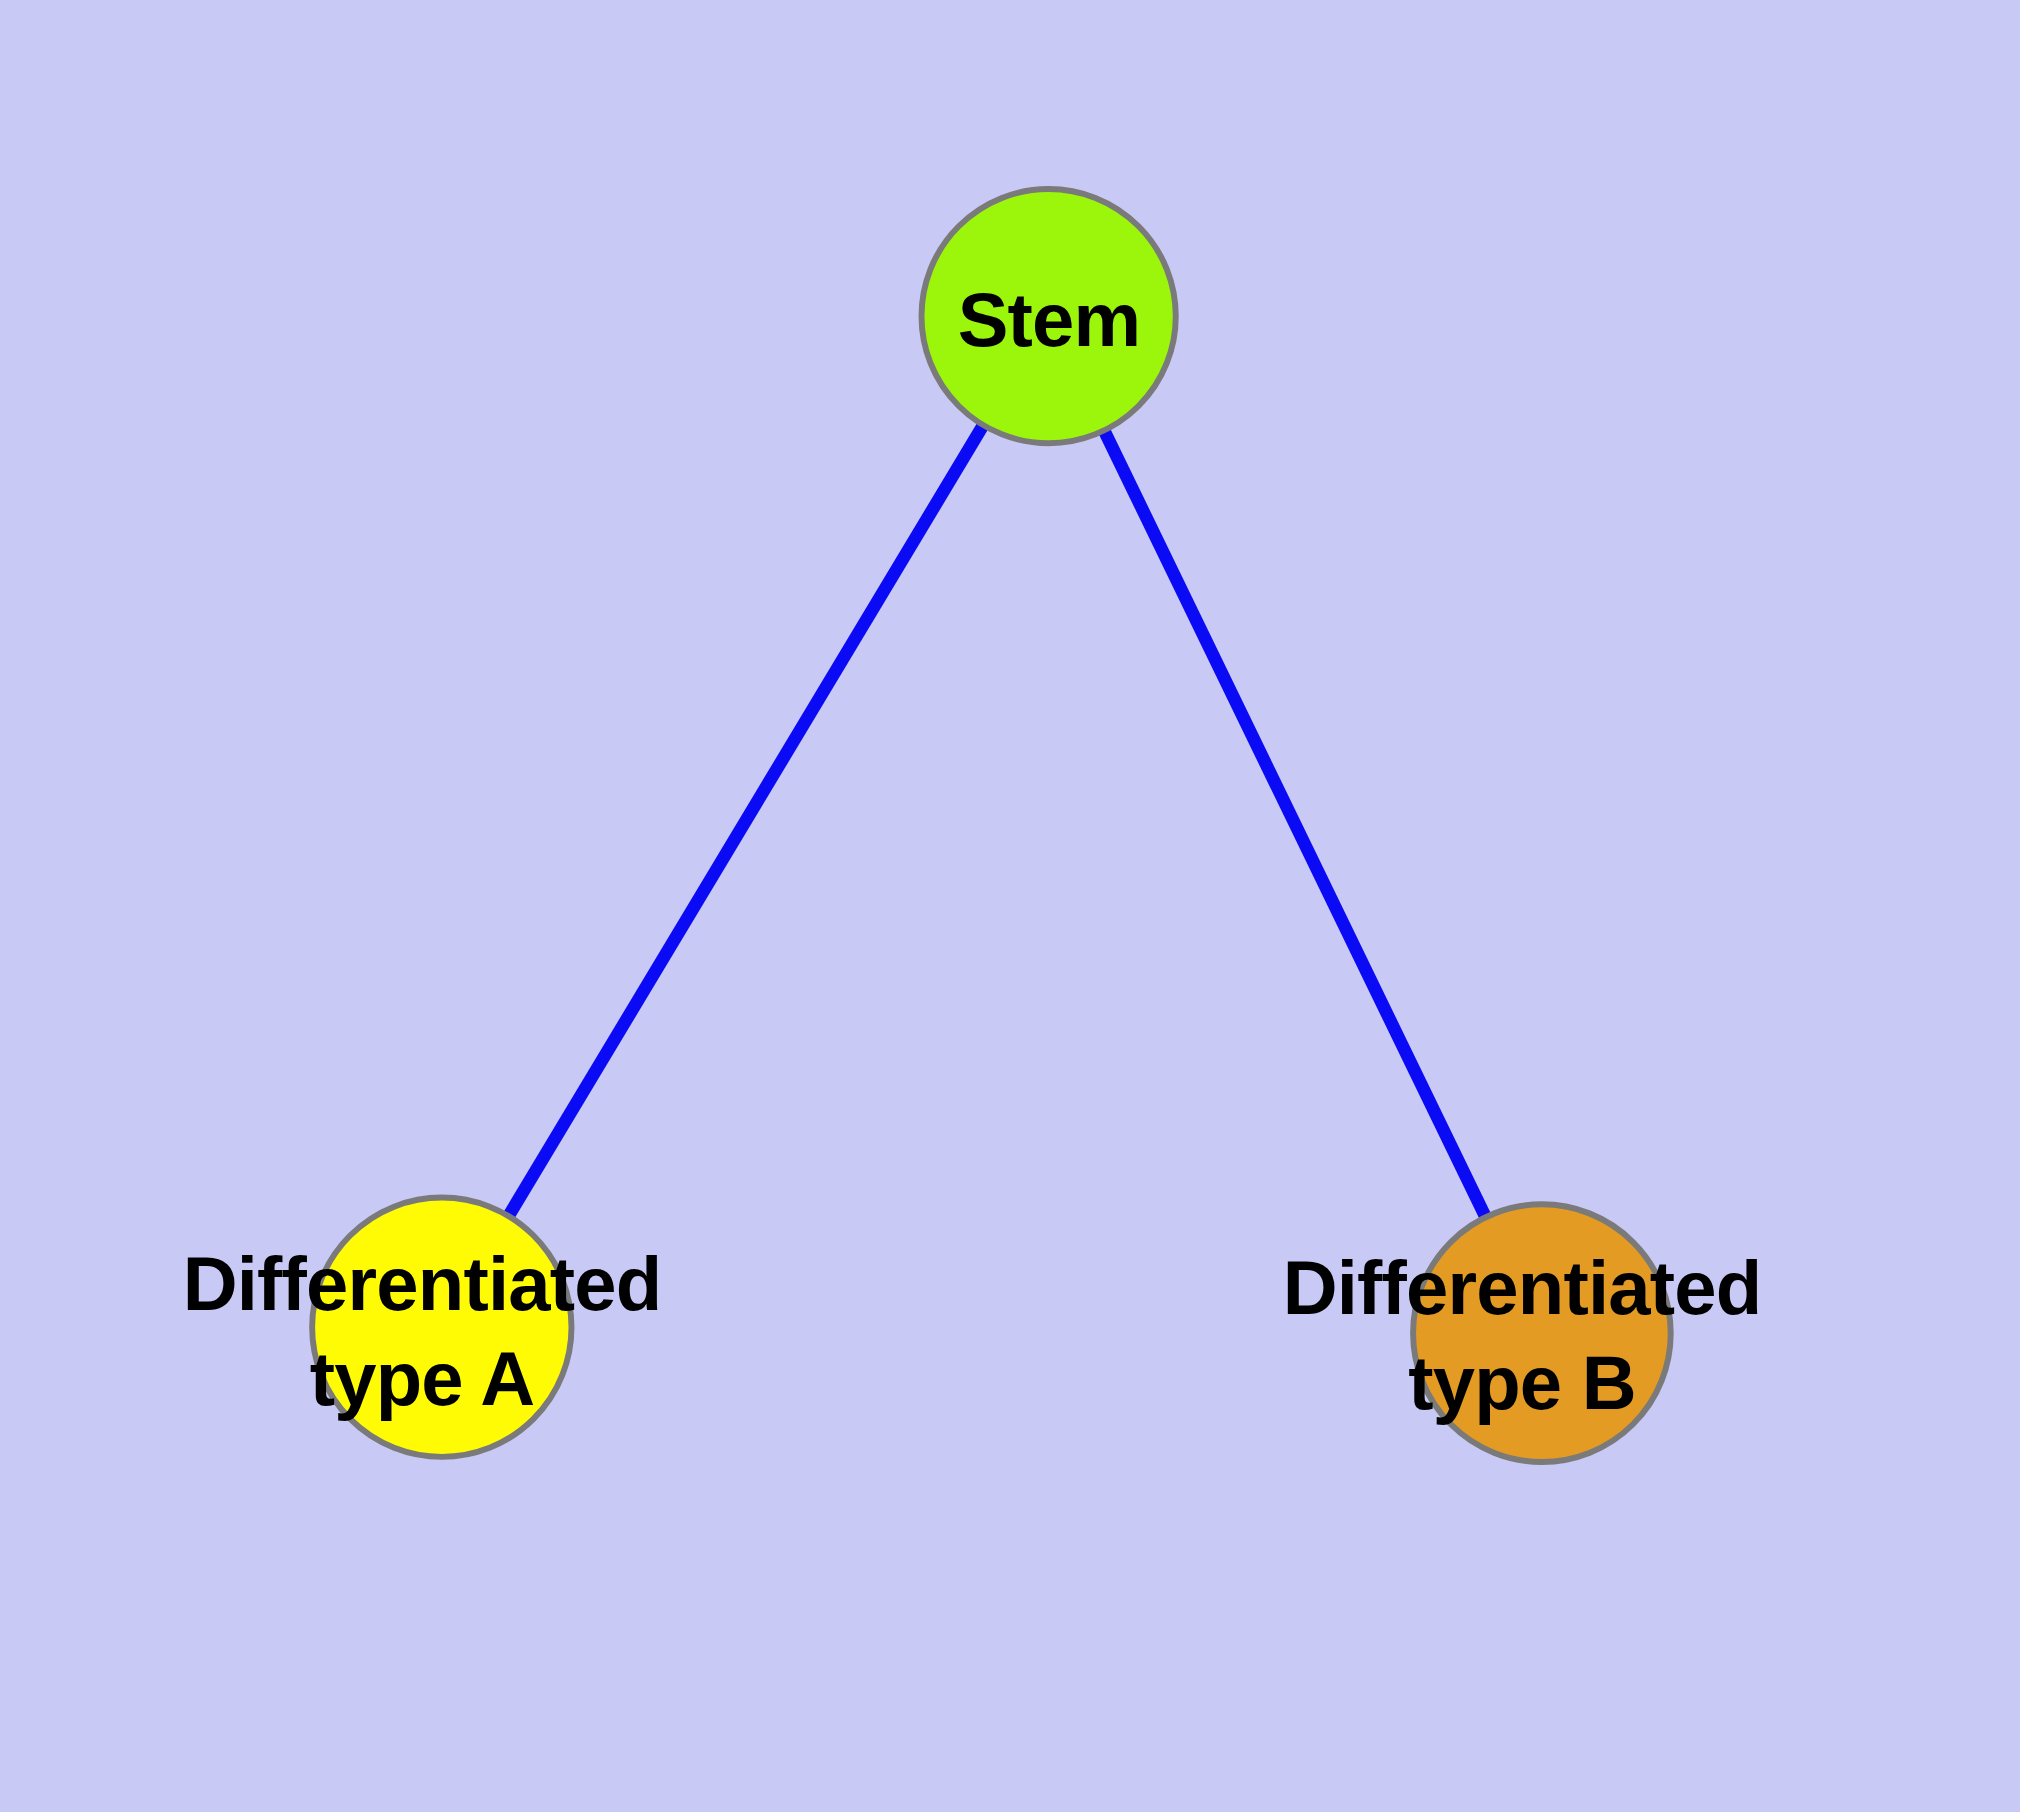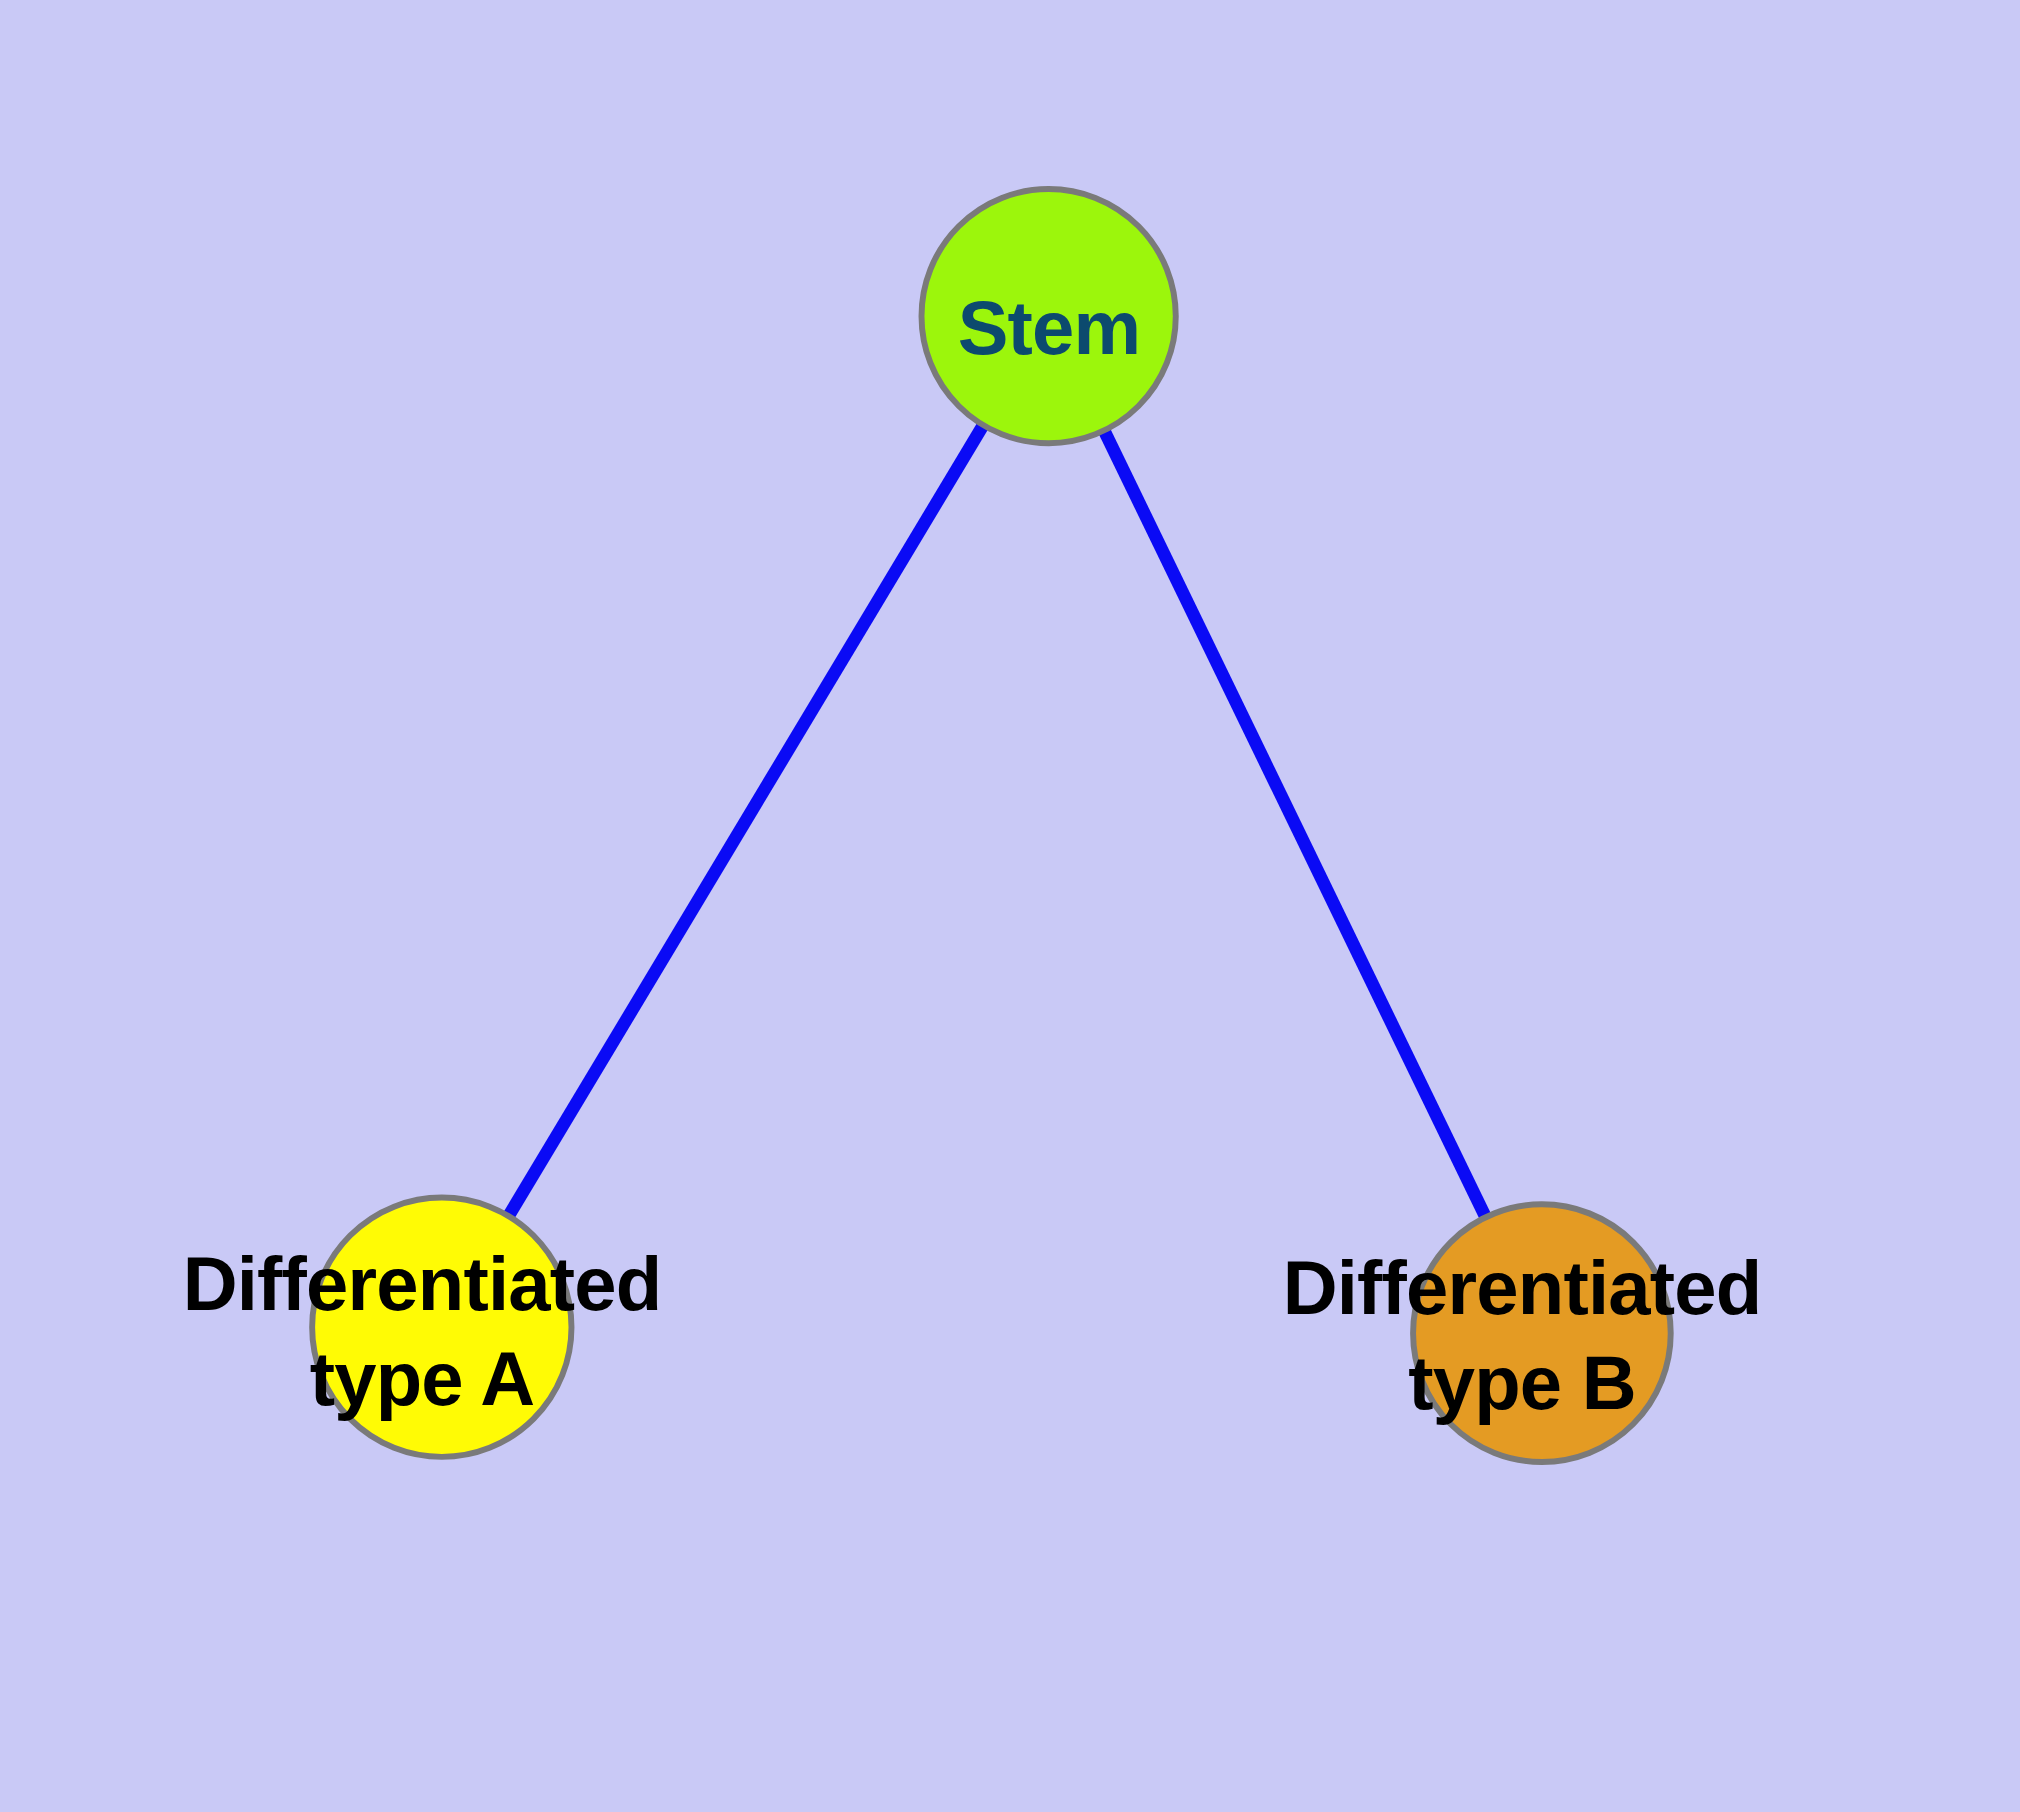--- a/index.html
+++ b/index.html
@@ -40,21 +40,21 @@
 
     <line x1="1237" y1="373" x2="1819" y2="1573" stroke-width="15" stroke="#0A0AF5"></line>
 
     <circle cx="1237" cy="373" r="150" stroke-width="7" fill="#9CF60C" stroke="#7A7A7A"></circle>
 
     <circle cx="521" cy="1566" r="153" stroke-width="7" fill="#FFFB05" stroke="#7A7A7A"></circle>
 
     <circle cx="1819" cy="1573" r="152" stroke-width="7" fill="#E49B23" stroke="#7A7A7A"></circle>
   </svg>
 
-  <div class="node-label" style="left: 1049px; top: 327px; color: #0c4a6e;">Stem</div>
+  <div class="node-label" style="left: 1049px; top: 319px; color: #000000;">Stem</div>
 
   <div class="node-label" style="left: 422px; top: 1331px; color: rgb(0, 0, 0);">Differentiated
 type A</div>
 
   <div class="node-label" style="left: 1522px; top: 1335px; color: rgb(0, 0, 0);">Differentiated
 type B</div>
 
 </div>
 
 

